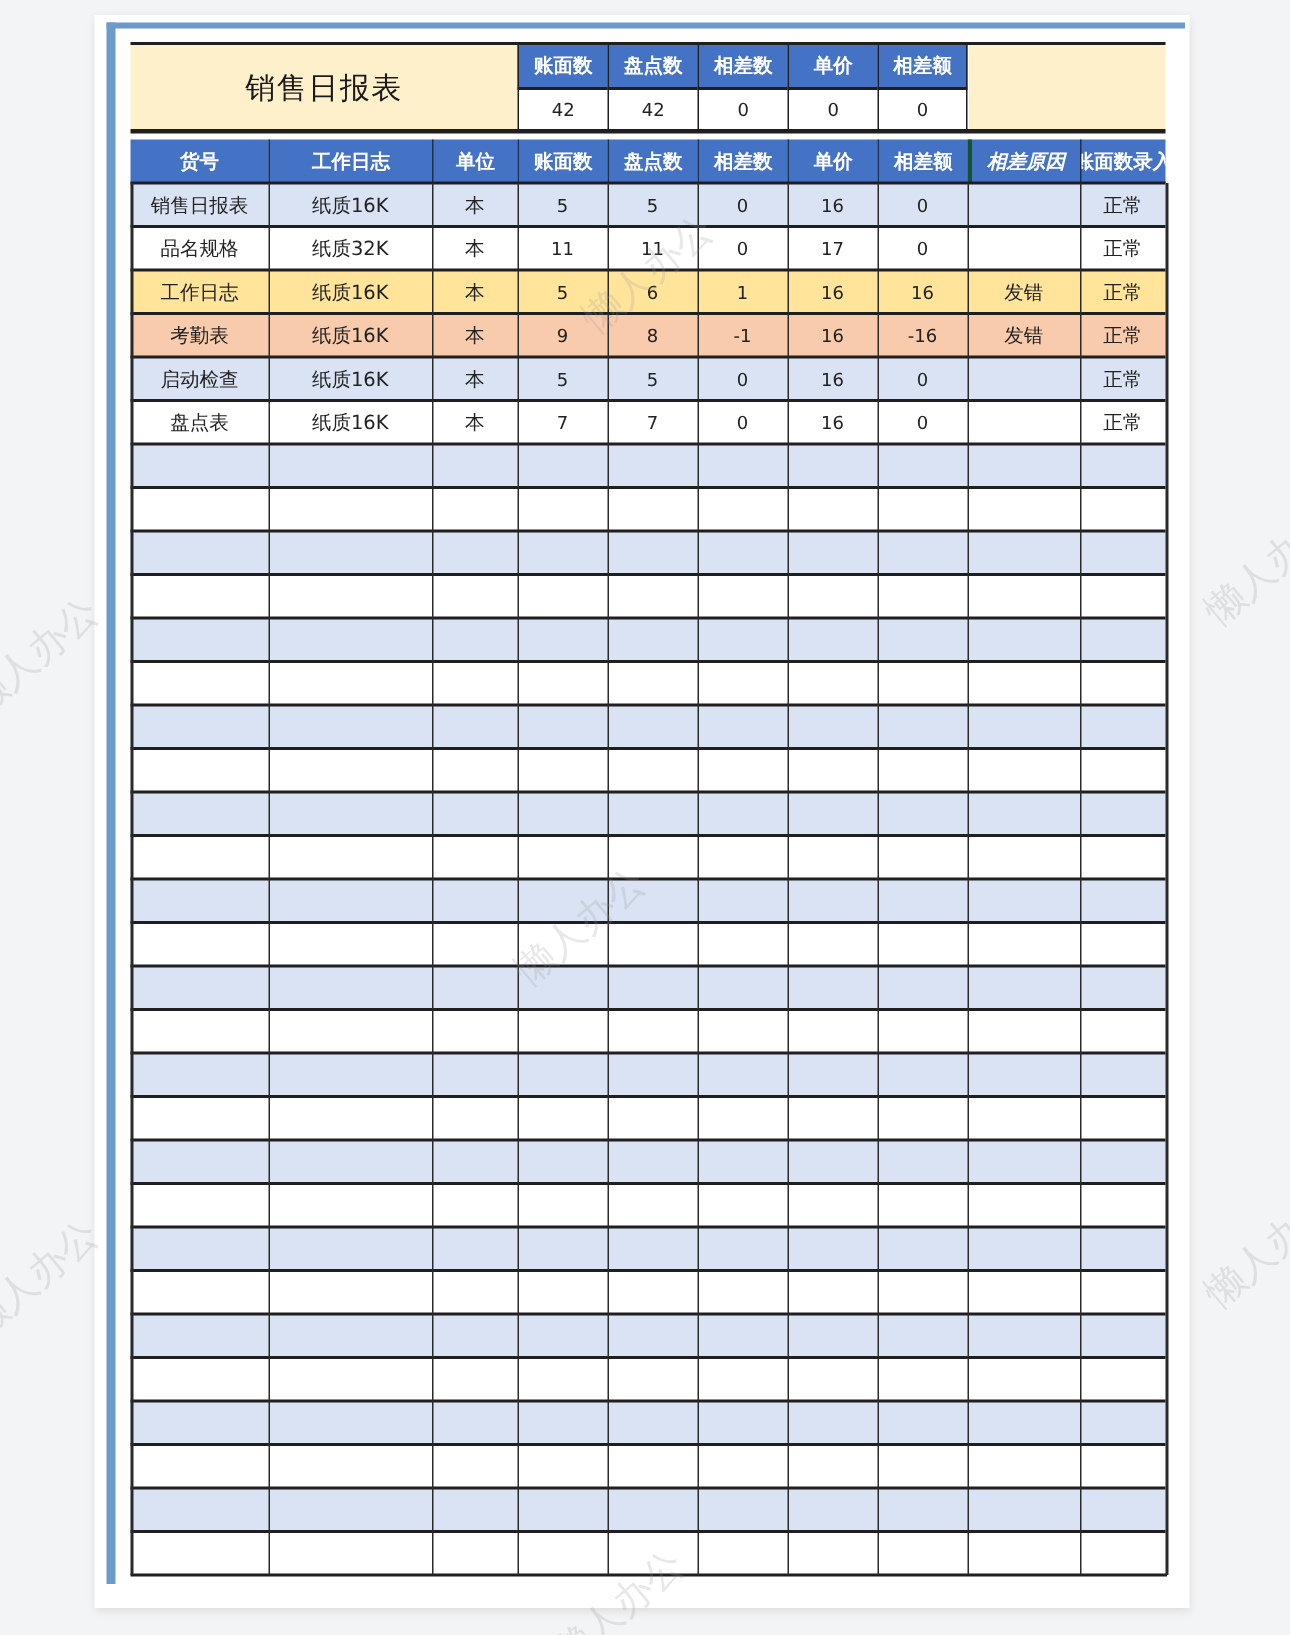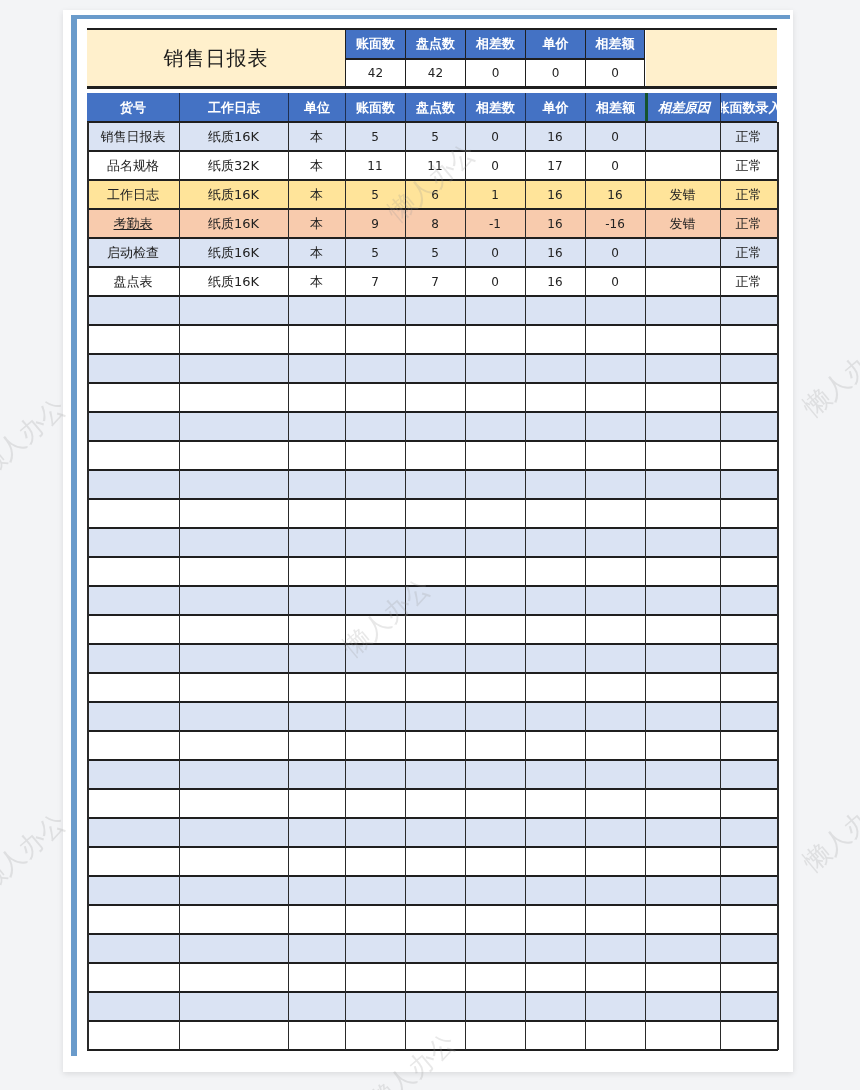--- a/index.html
+++ b/index.html
@@ -117,21 +117,21 @@
     <div class="cell" style="left:288px; top:180px; width:57px;">本</div>
     <div class="cell" style="left:345px; top:180px; width:60px;font-size:12px;">5</div>
     <div class="cell" style="left:405px; top:180px; width:60px;font-size:12px;">6</div>
     <div class="cell" style="left:465px; top:180px; width:60px;font-size:12px;">1</div>
     <div class="cell" style="left:525px; top:180px; width:60px;font-size:12px;">16</div>
     <div class="cell" style="left:585px; top:180px; width:60px;font-size:12px;">16</div>
     <div class="cell" style="left:645px; top:180px; width:75px;">发错</div>
     <div class="cell" style="left:720px; top:180px; width:57px;">正常</div>
     <div class="grid-line-h" style="left:87px; top:179px; width:690px;"></div>
     <div class="row-band band-orange" style="top:209px;"></div>
-    <div class="cell" style="left:87px; top:209px; width:92px;text-decoration:underline;">考勤表</div>
+    <div class="cell" style="left:87px; top:209px; width:92px;">考勤表</div>
     <div class="cell" style="left:179px; top:209px; width:109px;">纸质16K</div>
     <div class="cell" style="left:288px; top:209px; width:57px;">本</div>
     <div class="cell" style="left:345px; top:209px; width:60px;font-size:12px;">9</div>
     <div class="cell" style="left:405px; top:209px; width:60px;font-size:12px;">8</div>
     <div class="cell" style="left:465px; top:209px; width:60px;font-size:12px;">-1</div>
     <div class="cell" style="left:525px; top:209px; width:60px;font-size:12px;">16</div>
     <div class="cell" style="left:585px; top:209px; width:60px;font-size:12px;">-16</div>
     <div class="cell" style="left:645px; top:209px; width:75px;">发错</div>
     <div class="cell" style="left:720px; top:209px; width:57px;">正常</div>
     <div class="grid-line-h" style="left:87px; top:208px; width:690px;"></div>

